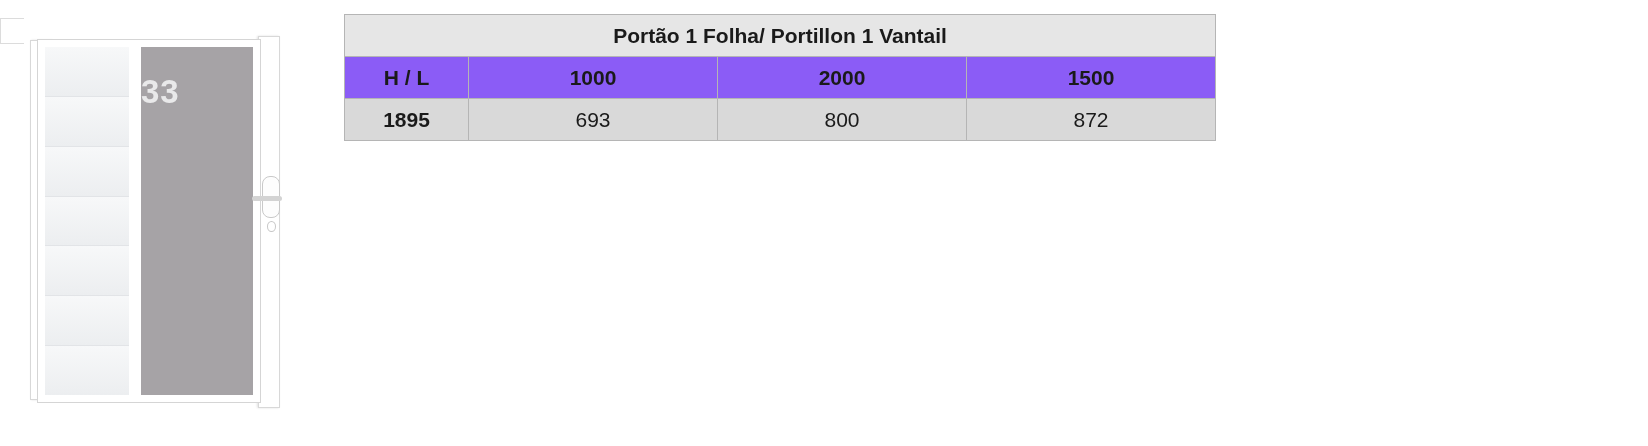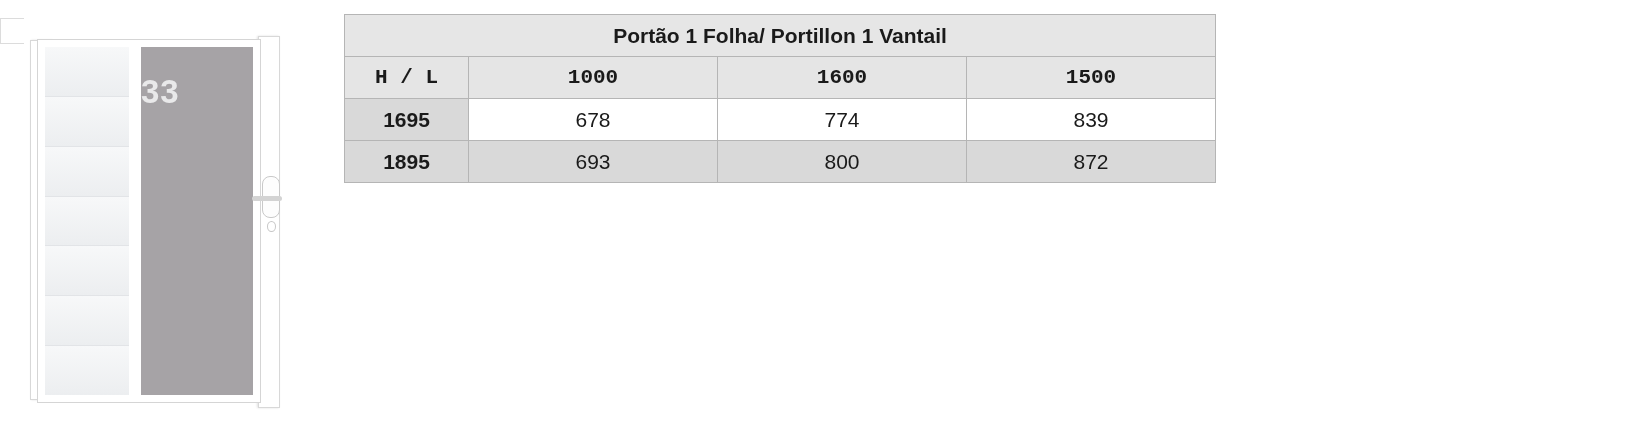--- a/index.html
+++ b/index.html
@@ -160,24 +160,23 @@
     height: 41px;
     vertical-align: middle;
   }
   td.title-cell {
     background: #e6e6e6;
     font-weight: bold;
     font-size: 23px;
     height: 43px;
   }
   td.hdr {
-    background: #e5e5e5;
+    background: #8b5cf6;
     font-weight: bold;
     font-size: 22px;
-    font-family: Liberation Mono, monospace;
   }
   td.rowhdr {
     background: #d9d9d9;
     font-weight: bold;
     font-size: 22px;
   }
   tr.shaded td.val {
     background: #d9d9d9;
     margin-top: 32px;
   }
@@ -236,28 +235,22 @@
       <col class="c-rest">
       <col class="c-rest">
     </colgroup>
     <tbody>
       <tr>
         <td class="title-cell" colspan="4">Portão 1 Folha/ Portillon 1 Vantail</td>
       </tr>
       <tr>
         <td class="hdr">H / L</td>
         <td class="hdr">1000</td>
-        <td class="hdr">1600</td>
+        <td class="hdr">2000</td>
         <td class="hdr">1500</td>
-      </tr>
-      <tr>
-        <td class="rowhdr">1695</td>
-        <td class="val">678</td>
-        <td class="val">774</td>
-        <td class="val">839</td>
       </tr>
       <tr class="shaded">
         <td class="rowhdr">1895</td>
         <td class="val">693</td>
         <td class="val">800</td>
         <td class="val">872</td>
       </tr>
     </tbody>
   </table>
 </div>

